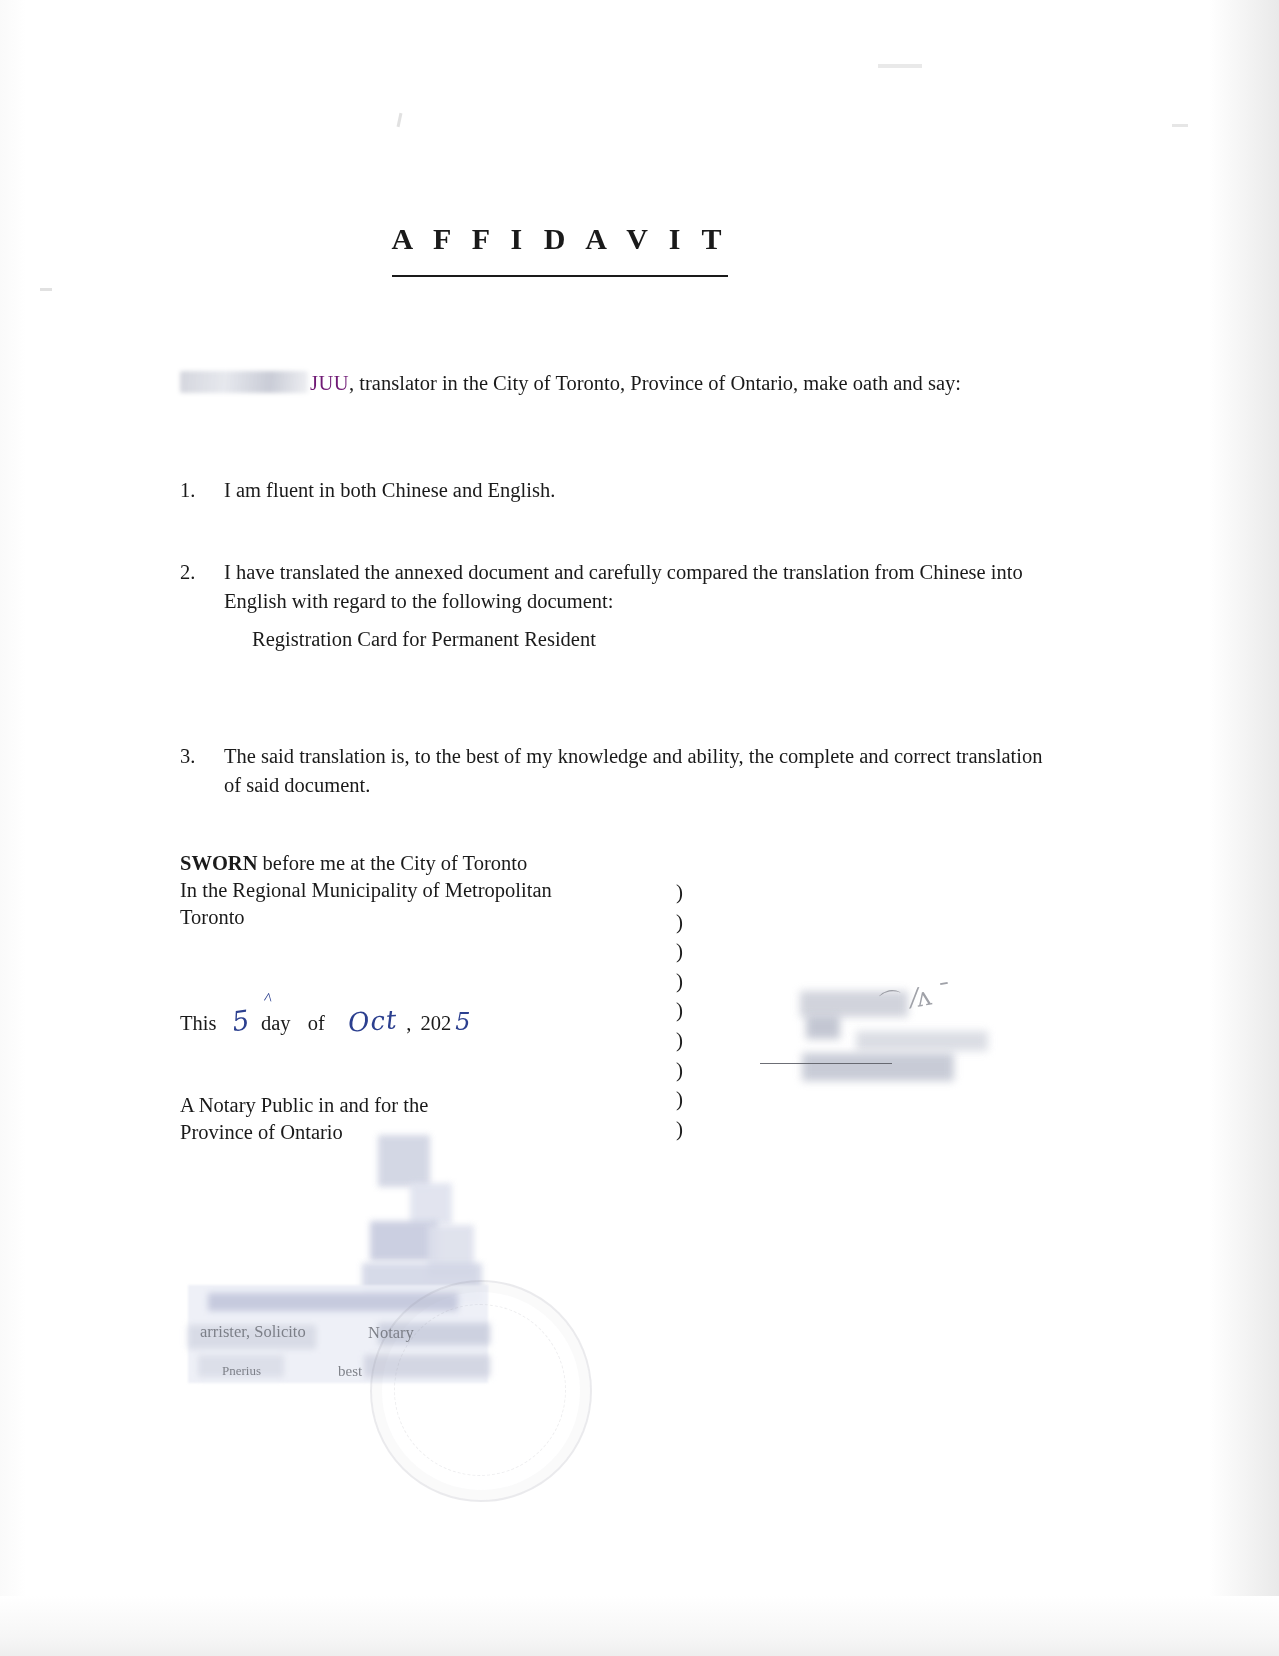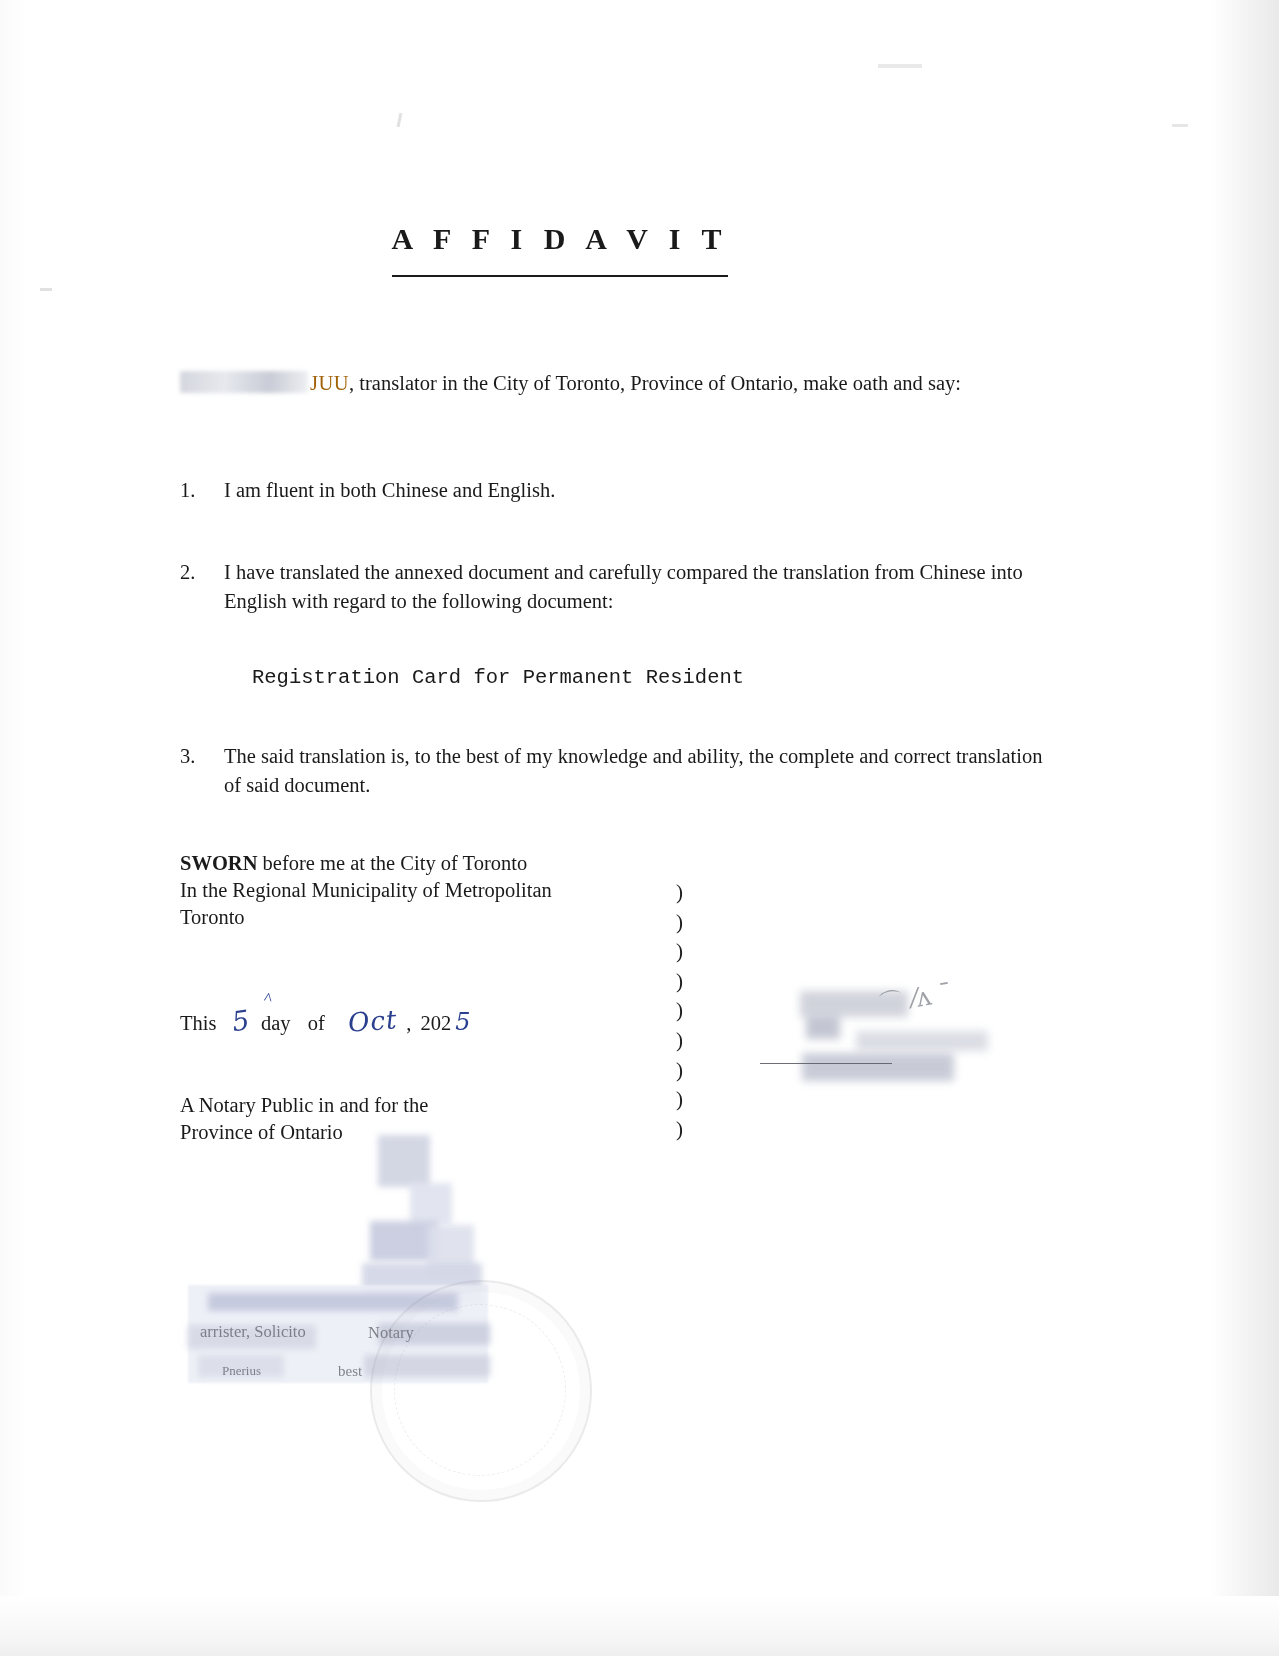--- a/index.html
+++ b/index.html
@@ -79,21 +79,21 @@
     width: 128px;
     height: 22px;
     vertical-align: -3px;
     margin-right: 2px;
     background:
       linear-gradient(95deg, rgba(210,212,220,.95) 0%, rgba(228,230,236,.9) 35%, rgba(198,201,212,.95) 70%, rgba(236,237,241,.85) 100%);
     filter: blur(2.2px);
     border-radius: 2px;
   }
   .intro .faded {
-    color: #a16207;
+    color: #701a75;
     letter-spacing: 0.5px;
   }
 
   
   .clause {
     position: absolute;
     font-size: 20.5px;
     line-height: 29px;
   }
   .clause .num {
@@ -101,21 +101,21 @@
     left: 0; top: 0;
     width: 40px;
   }
   .clause .txt {
     display: block;
     margin-left: 44px;
   }
 
   .clause-1 { left: 180px; top: 476px; width: 850px; }
   .clause-2 { left: 180px; top: 558px; width: 855px; }
-  .subject   { position: absolute; left: 252px; top: 666px; font-size: 20.5px; font-family: Liberation Mono, monospace; }
+  .subject   { position: absolute; left: 252px; top: 628px; font-size: 20.5px; }
   .clause-3 { left: 180px; top: 742px; width: 870px; }
 
   
   .sworn {
     position: absolute;
     left: 180px; top: 850px;
     font-size: 20.5px;
     line-height: 27px;
     width: 520px;
   }

